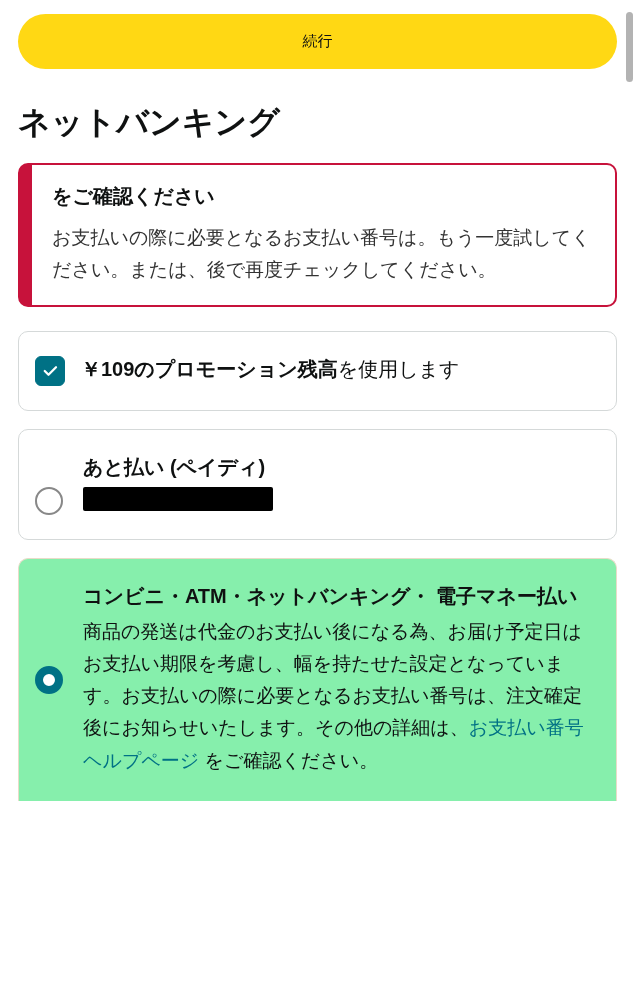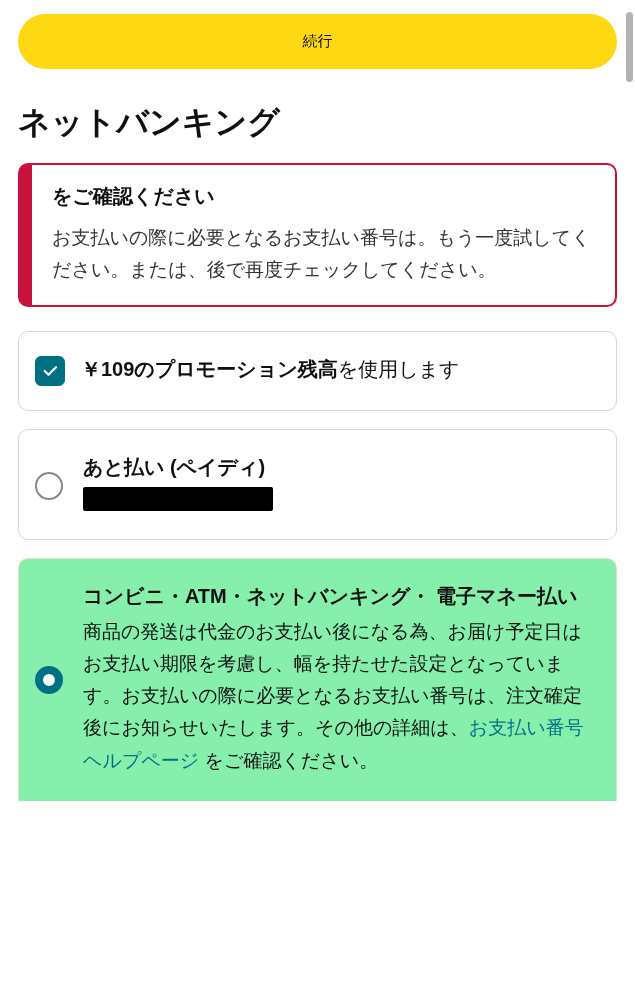--- a/index.html
+++ b/index.html
@@ -84,21 +84,21 @@
     .option-text .normal { font-weight: 400; }
 
     .radio-box {
       border: 1px solid #d5d9d9;
       border-radius: 10px;
       padding: 24px 16px;
       margin-bottom: 18px;
     }
     .radio-row {
       display: flex;
-      align-items: center;
+      align-items: flex-end;
       gap: 20px;
     }
     .radio {
       width: 28px;
       height: 28px;
       border-radius: 50%;
       flex-shrink: 0;
       margin-top: 4px;
     }
     .radio.unselected {

